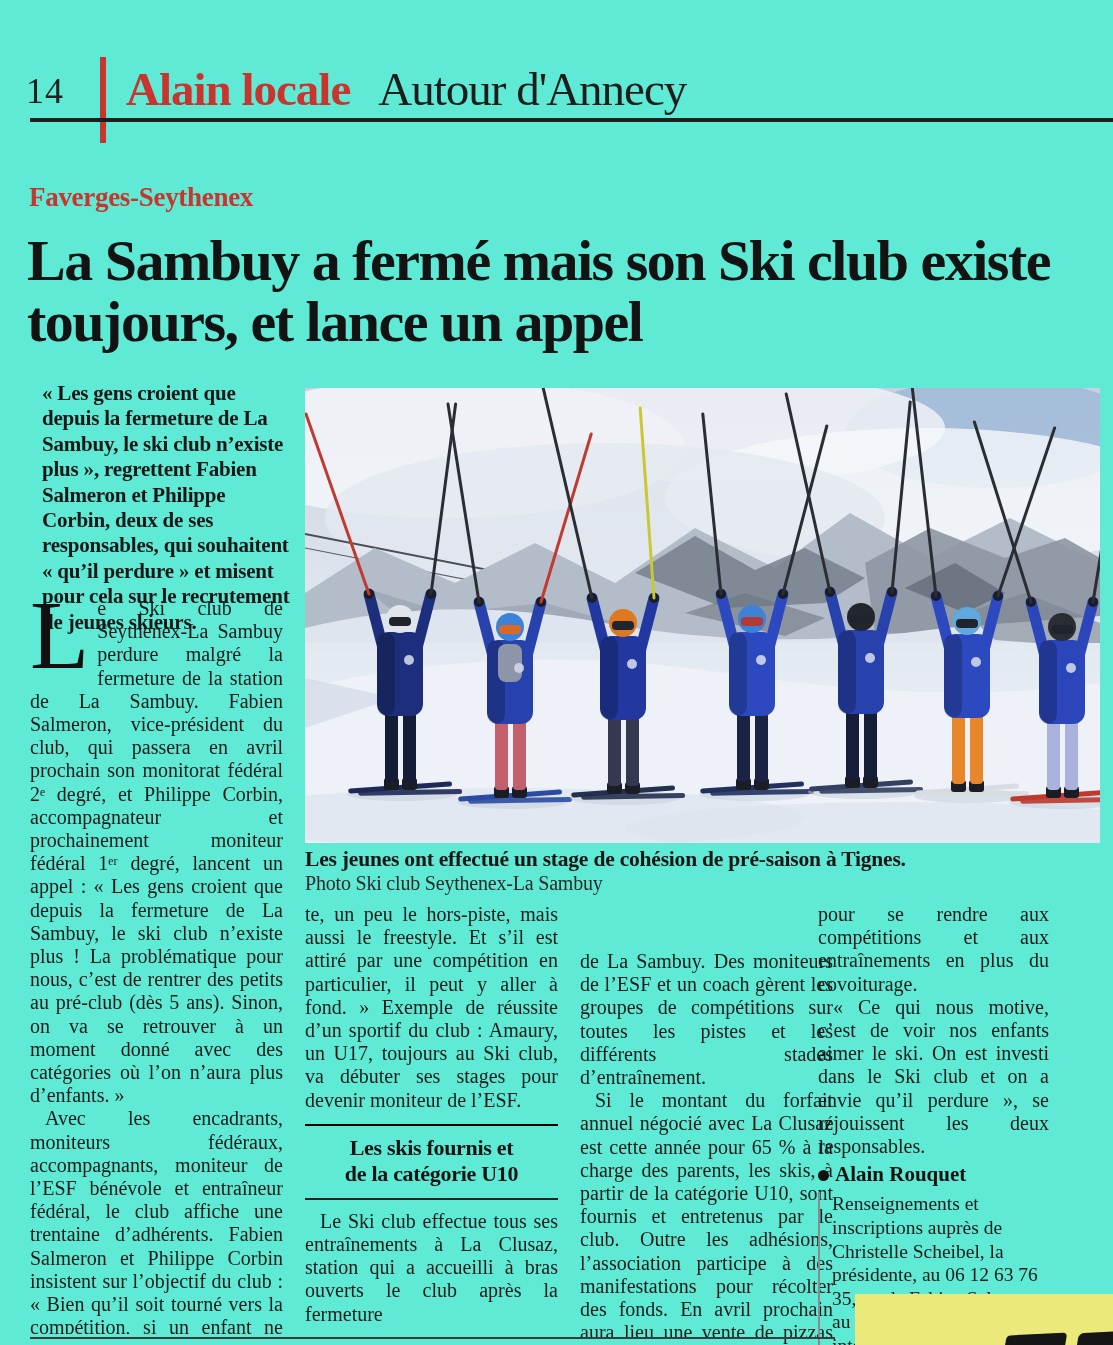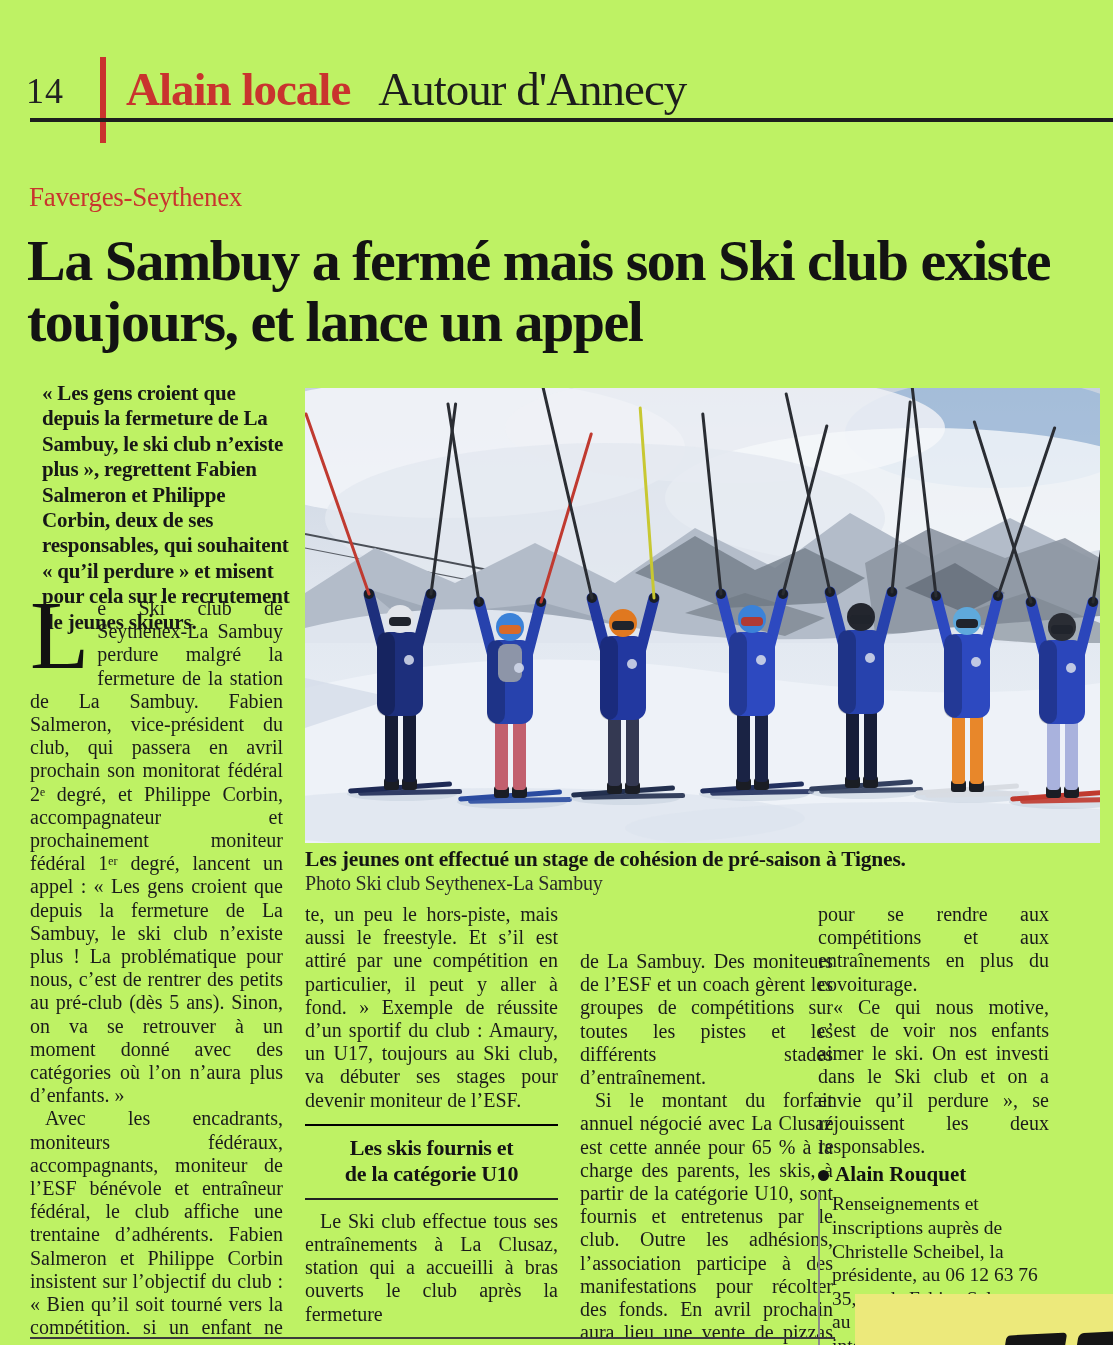--- a/index.html
+++ b/index.html
@@ -1,33 +1,33 @@
 <!DOCTYPE html>
 <html><head>
 <meta charset="utf-8">
 <style>
   * { margin:0; padding:0; box-sizing:border-box; }
   html,body { background:#ffffff; }
   .page {
     position:relative; width:1113px; height:1345px; margin:0 auto;
-    background:#bef264; overflow:hidden;
+    background:#5eead4; overflow:hidden;
     font-family:"Liberation Serif","DejaVu Serif",serif; color:#141414;
   }
   .abs { position:absolute; }
 
   
   .page-number { left:26px; top:70px; font-size:36px; color:#222; letter-spacing:1px; }
   .red-bar { left:100px; top:57px; width:6px; height:86px; background:#c9342e; }
   .section-row { left:126px; top:62px; width:900px; white-space:nowrap; }
   .section-title { display:inline; font-size:47px; font-weight:bold; color:#c9342e; letter-spacing:-1px; }
   .section-sub { display:inline; font-size:47px; font-weight:normal; color:#1d1d1d; letter-spacing:-1px; margin-left:24px; }
   .header-rule { left:30px; top:118px; width:1083px; height:4px; background:#1e1e1e; }
 
   
-  .kicker { left:29px; top:182px; font-size:27px; font-weight:normal; color:#c9342e; letter-spacing:-0.3px; }
+  .kicker { left:29px; top:182px; font-size:27px; font-weight:bold; color:#c9342e; letter-spacing:-0.3px; }
   .headline { left:27px; top:230px; width:1055px; font-size:58px; line-height:61px;
     font-weight:bold; color:#131313; letter-spacing:-1.5px; }
 
   
   .lede { left:42px; top:381px; width:253px; font-size:21px; line-height:25.4px;
     font-weight:bold; color:#171717; text-align:left; letter-spacing:-0.2px; }
 
   
   .col { font-size:20px; line-height:23.2px; text-align:justify; color:#1b1b1b; overflow:hidden; }
   .col p { margin:0; }

